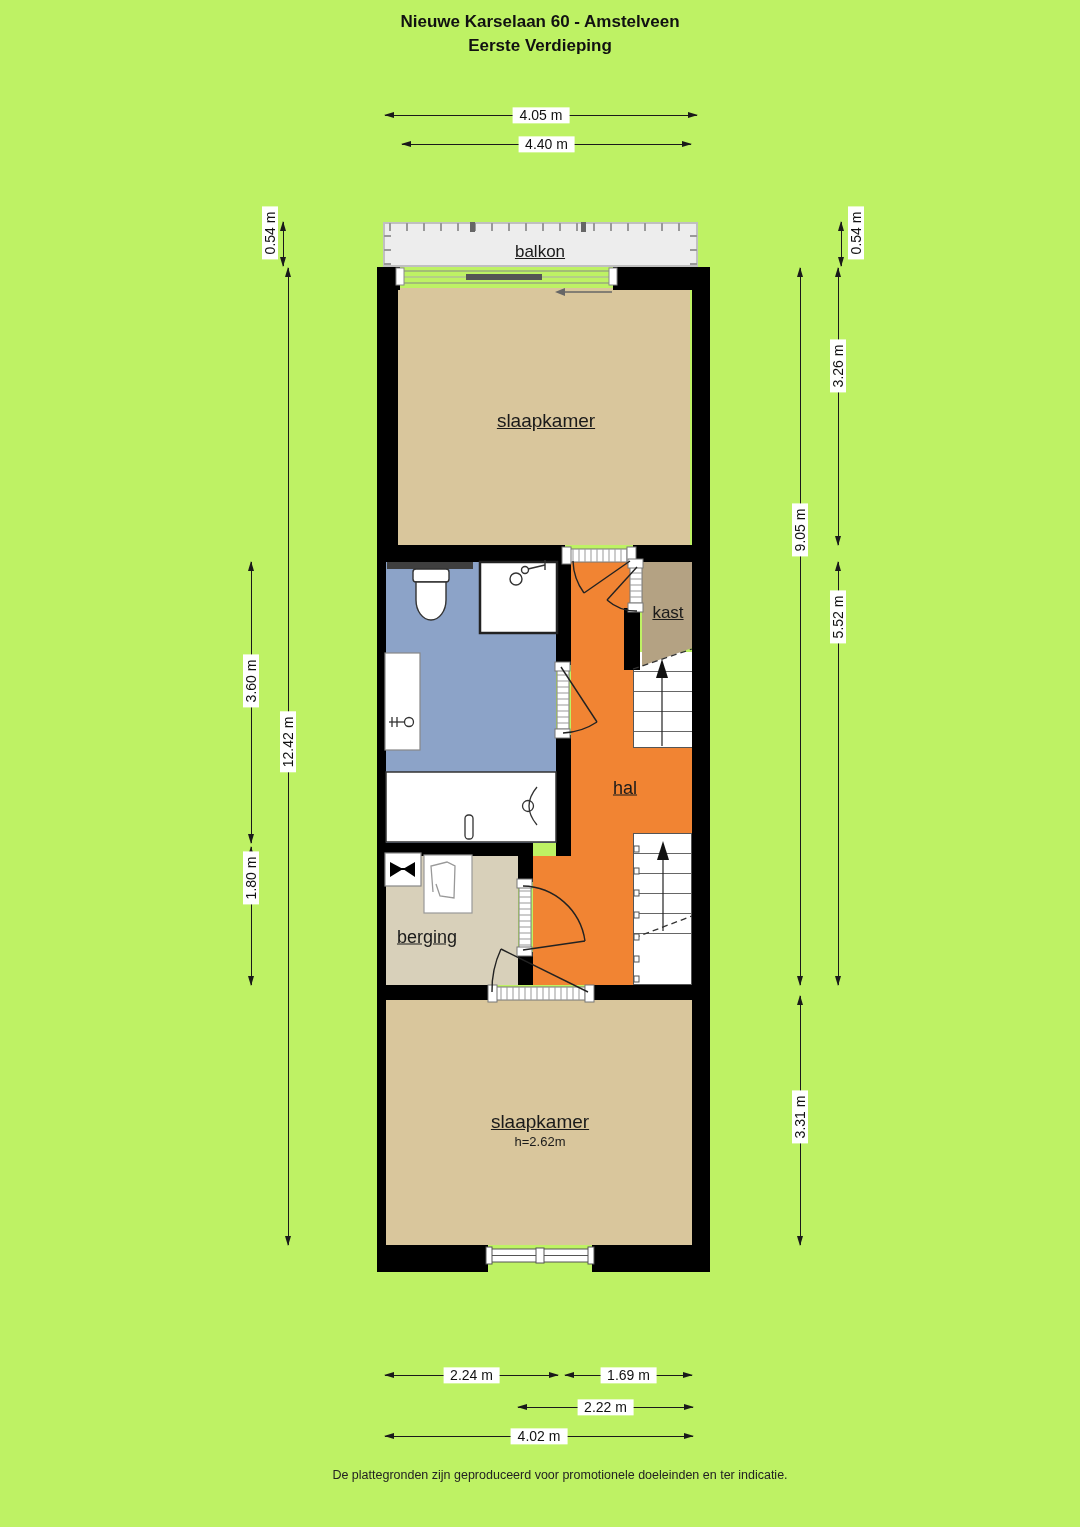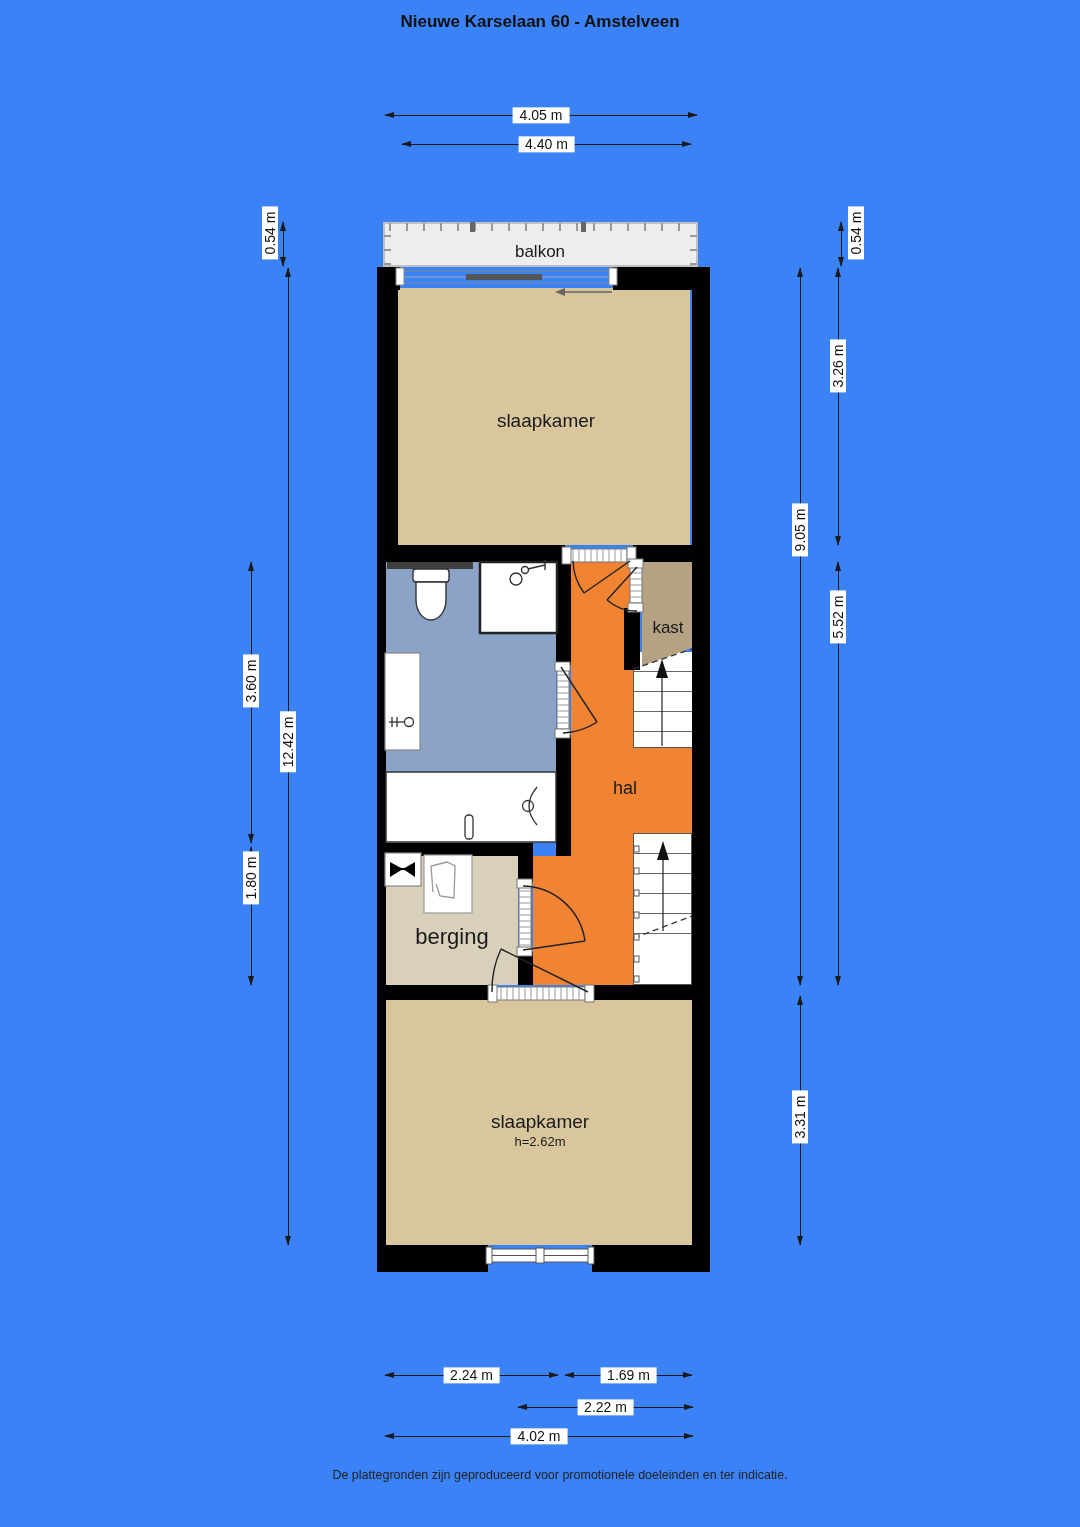--- a/index.html
+++ b/index.html
@@ -1,23 +1,23 @@
 <!DOCTYPE html>
 <html style="--wall: #000000; --bedroom: #D9C69C; --bathroom: #8CA3C8; --hall: #F18433; --closet: #B4A283; --storage: #D8D0BA; --balcony: #EDEDED;"><head>
 <meta charset="utf-8">
 <style>
   html,body{margin:0;padding:0;background:#fff;}
-  #page{position:relative;width:1080px;height:1527px;background:#3b82f6;
+  #page{position:relative;width:1080px;height:1527px;background:#bef264;
         font-family:"Liberation Sans", sans-serif;color:#111;overflow:hidden;}
   .abs{position:absolute;}
   .wall{position:absolute;background:var(--wall,#000);z-index:4;}
   .room{position:absolute;z-index:1;}
   .lbl{position:absolute;z-index:22;transform:translate(-50%,-50%);
        white-space:nowrap;color:#1a1a1a;}
-  .room-lbl{font-size:19px;}
+  .room-lbl{font-size:19px;text-decoration:underline;}
   .sub-lbl{font-size:13px;}
   .title{position:absolute;left:0;width:100%;text-align:center;font-weight:bold;
          font-size:17px;z-index:22;}
   
   .dimh{position:absolute;border-top:1px solid #1a1a1a;z-index:20;margin-top:12px;}
   .dimh::before{content:"";position:absolute;left:-1px;top:-4px;
     border-top:3.5px solid transparent;border-bottom:3.5px solid transparent;
     border-right:10px solid #1a1a1a;}
   .dimh::after{content:"";position:absolute;right:-1px;top:-4px;
     border-top:3.5px solid transparent;border-bottom:3.5px solid transparent;
@@ -37,20 +37,21 @@
     color:#222;z-index:22;padding-left:20px;}
   .treads{background-image:repeating-linear-gradient(to bottom,transparent 0 19px,#666 19px 20px);}
   svg.overlay{position:absolute;left:0;top:0;z-index:10;}
 </style>
 </head>
 <body>
 
 <div id="page">
 
   <div class="title" style="top:12px;">Nieuwe Karselaan 60 - Amstelveen</div>
+  <div class="title" style="top:36px;">Eerste Verdieping</div>
 
   <div class="room" style="left:383px;top:222px;width:315px;height:45px;background:var(--balcony);border:2px solid #C0C0C0;box-sizing:border-box;"></div>
   <div class="room abs" style="left:389px;top:223px;width:303px;height:8px;background:repeating-linear-gradient(90deg,#999 0 2px,transparent 2px 17px);"></div>
   <div class="room abs" style="left:384px;top:231px;width:7px;height:34px;background:repeating-linear-gradient(0deg,#999 0 2px,transparent 2px 14px);"></div>
   <div class="room abs" style="left:690px;top:231px;width:7px;height:34px;background:repeating-linear-gradient(0deg,#999 0 2px,transparent 2px 14px);"></div>
   <div class="room abs" style="left:470px;top:222px;width:5px;height:10px;background:#666;"></div>
   <div class="room abs" style="left:581px;top:222px;width:5px;height:10px;background:#666;"></div>
 
   <div class="room" style="left:398px;top:288px;width:292px;height:257px;background:var(--bedroom);"></div>
   <div class="room" style="left:385px;top:562px;width:171px;height:281px;background:var(--bathroom);"></div>
@@ -233,23 +234,23 @@
       <rect x="490" y="1249" width="100" height="13" fill="#fff" stroke="#555"></rect>
       <line x1="490" y1="1255.5" x2="590" y2="1255.5" stroke="#555"></line>
       <rect x="536" y="1248" width="8" height="15" fill="#fff" stroke="#555"></rect>
       <rect x="486" y="1247" width="6" height="17" fill="#fff" stroke="#555"></rect>
       <rect x="588" y="1247" width="6" height="17" fill="#fff" stroke="#555"></rect>
     </g>
   </svg>
 
   <div class="lbl room-lbl" style="left:540px;top:252px;font-size:17px;">balkon</div>
   <div class="lbl room-lbl" style="left:546px;top:421px;">slaapkamer</div>
-  <div class="lbl room-lbl" style="left:668px;top:628px;font-size:17px;">kast</div>
+  <div class="lbl room-lbl" style="left:668px;top:613px;font-size:17px;">kast</div>
   <div class="lbl room-lbl" style="left:625px;top:788px;font-size:18px;">hal</div>
-  <div class="lbl room-lbl" style="left:452px;top:937px;font-size:22px;">berging</div>
+  <div class="lbl room-lbl" style="left:427px;top:937px;font-size:18px;">berging</div>
   <div class="lbl room-lbl" style="left:540px;top:1122px;">slaapkamer</div>
   <div class="lbl sub-lbl" style="left:540px;top:1141px;">h=2.62m</div>
 
   <div class="dimh" style="left:385px;top:103px;width:312px;">
     <span class="dlab">4.05 m</span>
     </div>
   <div class="dimh" style="left:402px;top:132px;width:289px;">
     <span class="dlab">4.40 m</span>
     </div>
 

